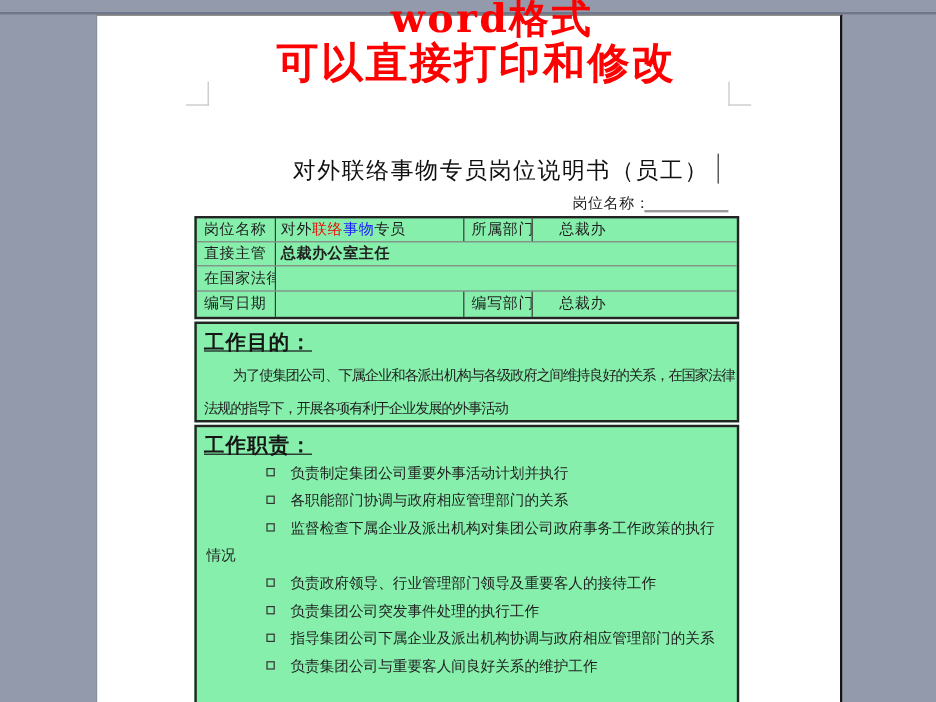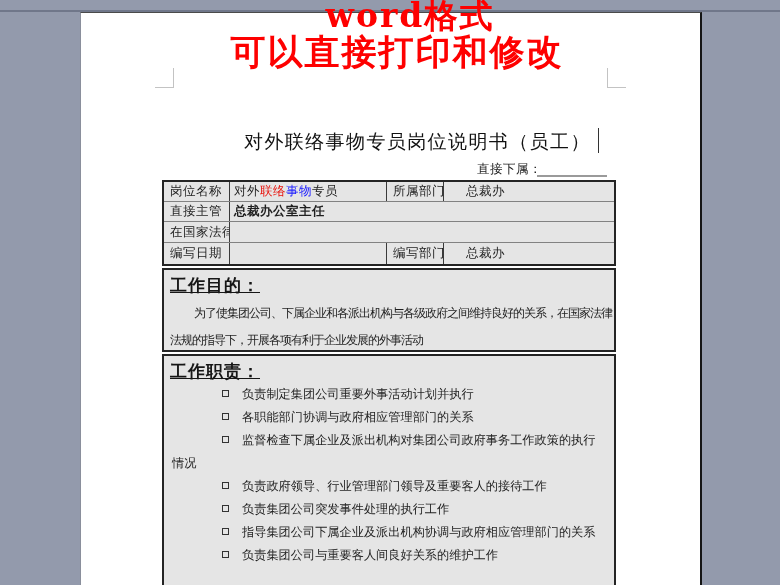--- a/index.html
+++ b/index.html
@@ -42,21 +42,21 @@
   
   .doc-title {
     position: absolute; left: 244px; top: 129px;
     font-size: 19px; font-weight: normal; letter-spacing: 1.4px;
     color: #111; white-space: nowrap;
   }
   .text-cursor { position: absolute; left: 598px; top: 128px; width: 1px; height: 25px; background: #333; }
   .job-number { position: absolute; left: 477px; top: 161px; font-size: 12.5px; color: #1d1d1d; letter-spacing: 0.5px; }
   .job-number-line { position: absolute; left: 537px; top: 175px; width: 70px; height: 2px; background: #9a9a9a; }
 
-  .box { position: absolute; left: 162px; width: 454px; border: 2px solid #242424; background: #e5e5e5; }
+  .box { position: absolute; left: 162px; width: 454px; border: 2px solid #242424; background: #86efac; }
   .box-header { top: 180px; height: 86px; }
   .box-purpose { top: 268px; height: 84px; }
   .box-duties { top: 354px; height: 240px; }
 
   
   .hrow { display: grid; border-bottom: 1px solid #828282; }
   .hrow:last-child { border-bottom: none; }
   .hrow-1 { grid-template-columns: 66px 157px 57px 170px; height: 20px; }
   .hrow-2, .hrow-3 { grid-template-columns: 66px 384px; height: 20px; }
   .hrow-3 { height: 21px; }
@@ -104,21 +104,21 @@
 
   <div class="crop crop-tl"></div>
   <div class="crop crop-tr"></div>
 
   <div class="banner banner-1">word格式</div>
   <div class="banner banner-2">可以直接打印和修改</div>
 
   <div class="doc-title">对外联络事物专员岗位说明书（员工）</div>
   <div class="text-cursor"></div>
 
-  <div class="job-number">直接下属：</div>
+  <div class="job-number">岗位名称：</div>
   <div class="job-number-line"></div>
 
   <div class="box box-header">
     <div class="hrow hrow-1">
       <div class="cell">岗位名称</div>
       <div class="cell value">
           <span>对外</span>
           <span class="t-red">联络</span>
           <span class="t-blue">事物</span>
           <span>专员</span>

